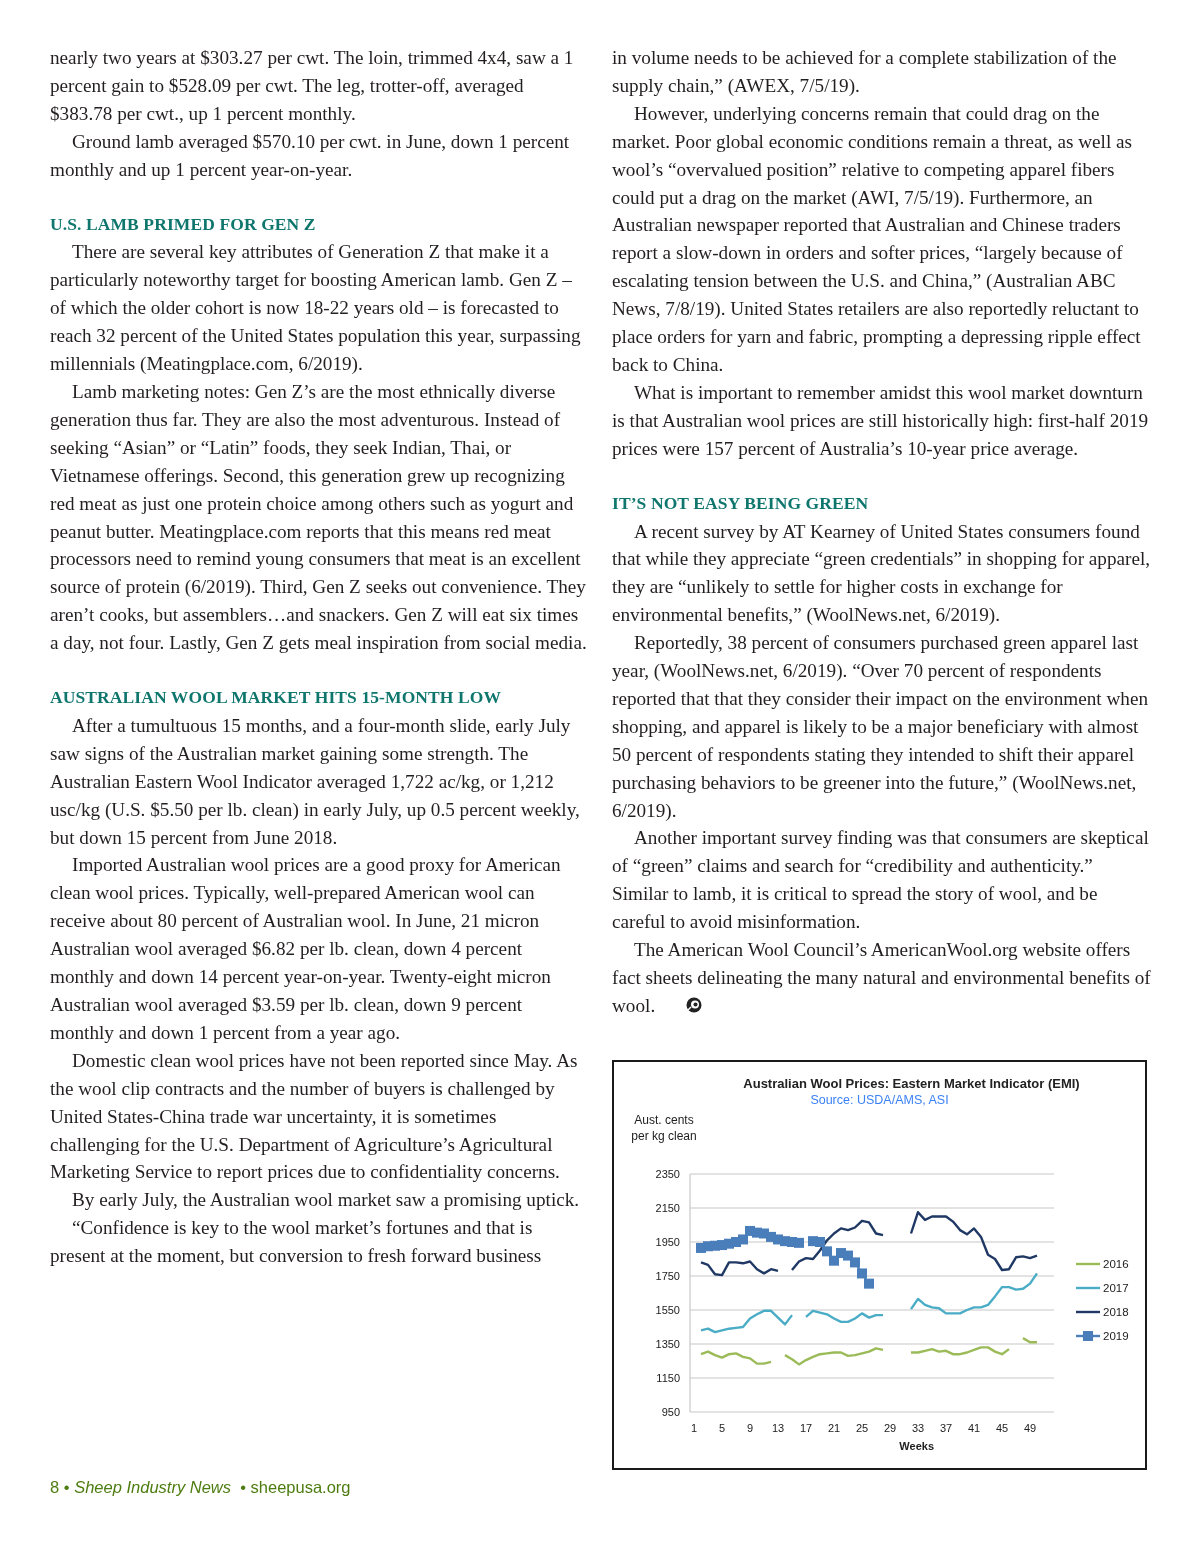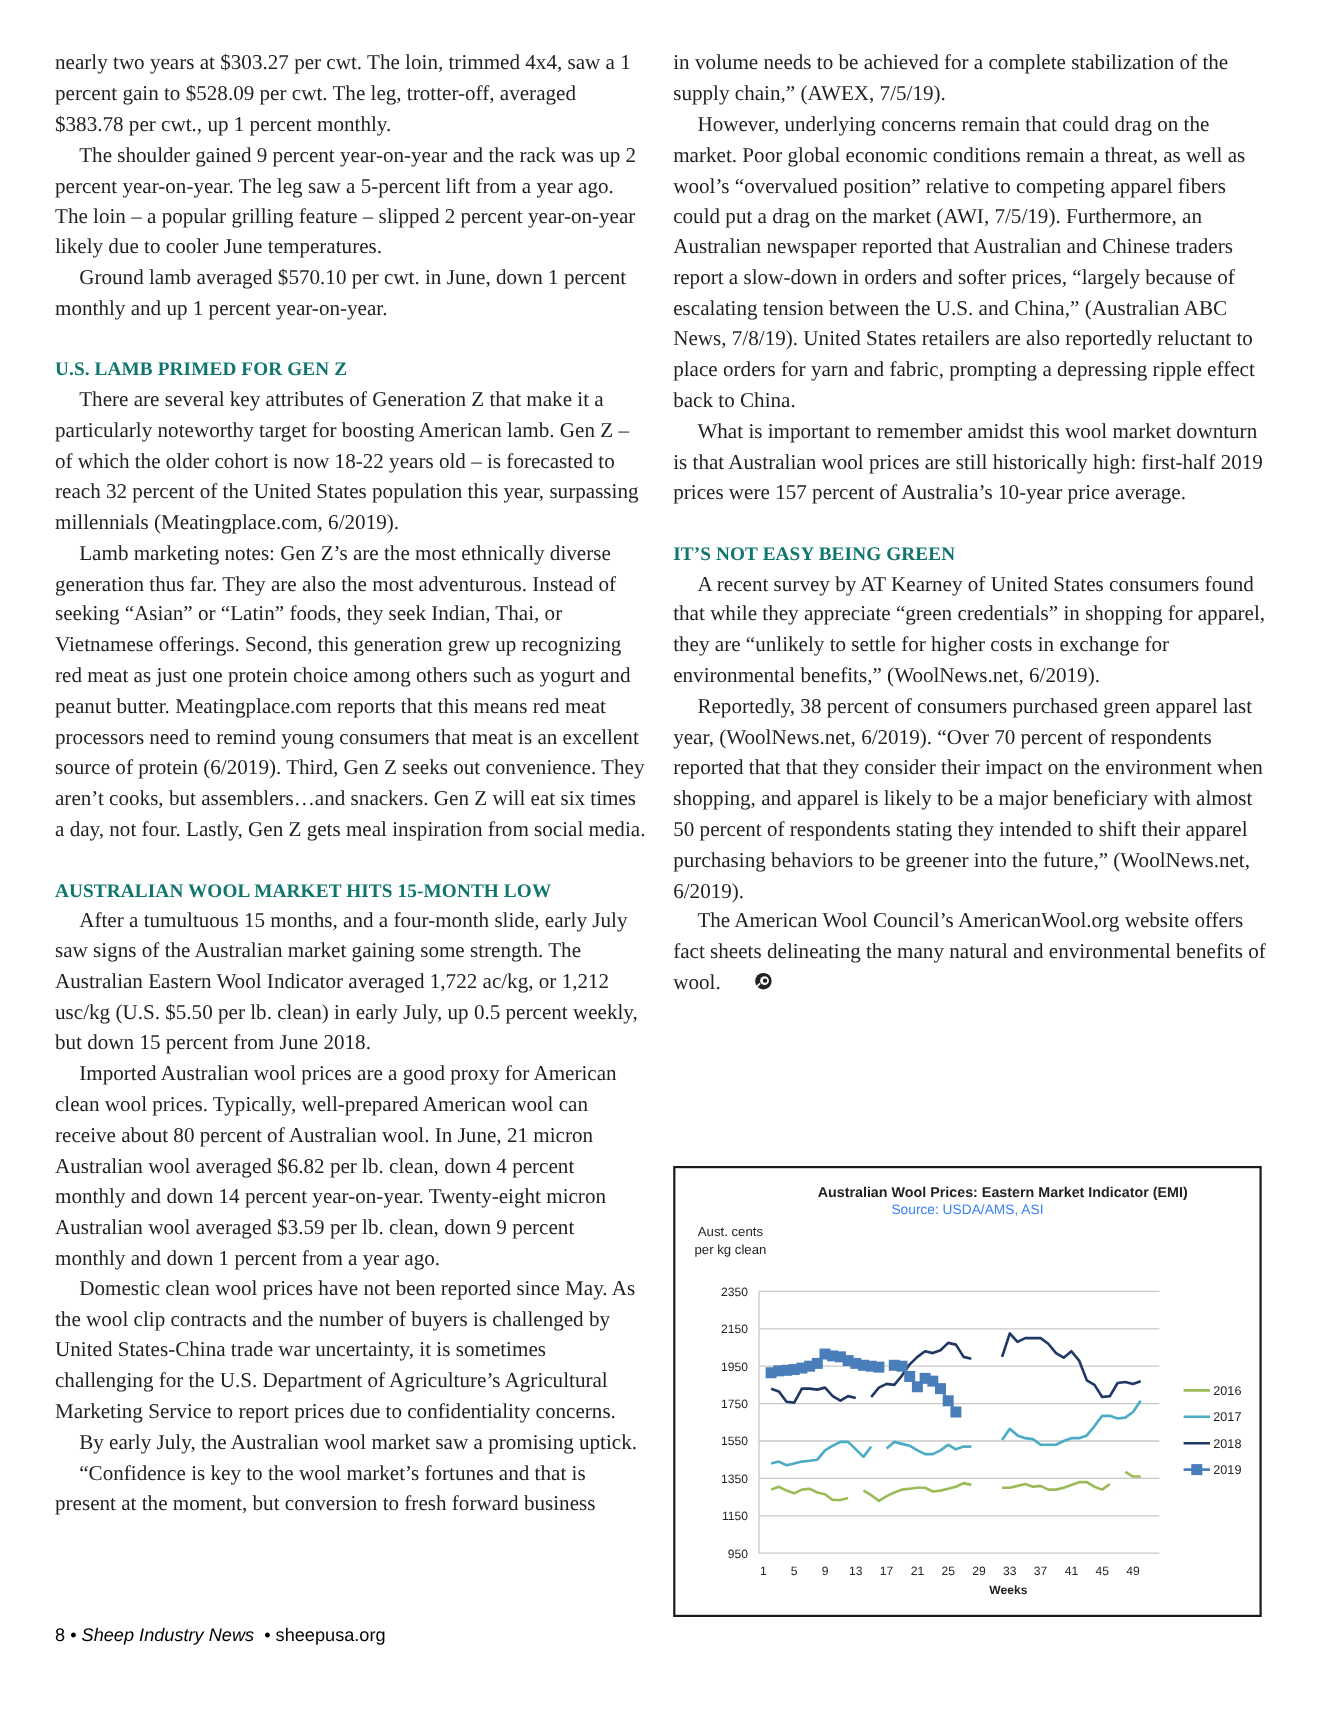--- a/index.html
+++ b/index.html
@@ -7,40 +7,39 @@
          font-family: "Liberation Serif", "DejaVu Serif", serif; color: #231f20; }
   .col { position: absolute; top: 44px; width: 540px; font-size: 19.2px; line-height: 27.9px; }
   .col.left { left: 50px; }
   .col.right { left: 612px; }
   .col p { margin: 0; text-indent: 22px; text-align: left; }
   .col p.noindent { text-indent: 0; }
   .col h2 { margin: 27px 0 0 0; font-size: 17.5px; line-height: 27.9px; font-weight: bold;
             color: #0f766e; letter-spacing: 0.1px; }
   .wool-icon { display: inline-block; width: 18px; height: 18px; vertical-align: -2px; margin-left: 8px; }
   .footer { position: absolute; left: 50px; top: 1478px; font-family: "Liberation Sans", "DejaVu Sans", sans-serif;
-            font-size: 16.5px; color: #000000; }
+            font-size: 16.5px; color: #4d7c0f; }
   .footer .pub { font-style: italic; }
   .chart-box { position: absolute; left: 612px; top: 1060px; width: 535px; height: 410px;
                border: 2px solid #1a1a1a; background: #fff; box-sizing: border-box; }
   .chart-box svg { position: absolute; left: 0; top: 0; }
   .chart-title { position: absolute; left: 0; width: 100%; top: 14px; text-align: center;
                  font-family: "Liberation Sans", "DejaVu Sans", sans-serif; font-size: 13px; font-weight: bold; color: #222; padding-left: 32px; }
   .chart-subtitle { position: absolute; left: 0; width: 100%; top: 31px; text-align: center;
                     font-family: "Liberation Sans", "DejaVu Sans", sans-serif; font-size: 12.5px; color: #3b82f6; }
   .chart-ylabel { position: absolute; left: 10px; top: 50px; width: 80px; text-align: center;
                   font-family: "Liberation Sans", "DejaVu Sans", sans-serif; font-size: 12px; line-height: 16px; color: #222; }
   .chart-xlabel { position: absolute; left: 200px; top: 378px; width: 120px; text-align: right;
                   font-family: "Liberation Sans", "DejaVu Sans", sans-serif; font-size: 11px; font-weight: bold; color: #222; }
 </style>
 </head>
 <body>
 
 <div class="col left">
   <p class="noindent">nearly two years at $303.27 per cwt. The loin, trimmed 4x4, saw a 1 percent gain to $528.09 per cwt. The leg, trotter-off, averaged $383.78 per cwt., up 1 percent monthly.</p>
-  <p>The shoulder gained 9 percent year-on-year and the rack was up 2 percent year-on-year. The leg saw a 5-percent lift from a year ago. The loin – a popular grilling feature – slipped 2 percent year-on-year likely due to cooler June temperatures.</p>
   <p>Ground lamb averaged $570.10 per cwt. in June, down 1 percent monthly and up 1 percent year-on-year.</p>
 
   <h2>U.S. LAMB PRIMED FOR GEN Z</h2>
   <p>There are several key attributes of Generation Z that make it a particularly noteworthy target for boosting American lamb. Gen Z – of which the older cohort is now 18-22 years old – is forecasted to reach 32 percent of the United States population this year, surpassing millennials (Meatingplace.com, 6/2019).</p>
   <p>Lamb marketing notes: Gen Z’s are the most ethnically diverse generation thus far. They are also the most adventurous. Instead of seeking “Asian” or “Latin” foods, they seek Indian, Thai, or Vietnamese offerings. Second, this generation grew up recognizing red meat as just one protein choice among others such as yogurt and peanut butter. Meatingplace.com reports that this means red meat processors need to remind young consumers that meat is an excellent source of protein (6/2019). Third, Gen Z seeks out convenience. They aren’t cooks, but assemblers…and snackers. Gen Z will eat six times a day, not four. Lastly, Gen Z gets meal inspiration from social media.</p>
 
   <h2>AUSTRALIAN WOOL MARKET HITS 15-MONTH LOW</h2>
   <p>After a tumultuous 15 months, and a four-month slide, early July saw signs of the Australian market gaining some strength. The Australian Eastern Wool Indicator averaged 1,722 ac/kg, or 1,212 usc/kg (U.S. $5.50 per lb. clean) in early July, up 0.5 percent weekly, but down 15 percent from June 2018.</p>
   <p>Imported Australian wool prices are a good proxy for American clean wool prices. Typically, well-prepared American wool can receive about 80 percent of Australian wool. In June, 21 micron Australian wool averaged $6.82 per lb. clean, down 4 percent monthly and down 14 percent year-on-year. Twenty-eight micron Australian wool averaged $3.59 per lb. clean, down 9 percent monthly and down 1 percent from a year ago.</p>
   <p>Domestic clean wool prices have not been reported since May. As the wool clip contracts and the number of buyers is challenged by United States-China trade war uncertainty, it is sometimes challenging for the U.S. Department of Agriculture’s Agricultural Marketing Service to report prices due to confidentiality concerns.</p>
@@ -49,20 +48,21 @@
 </div>
 
 <div class="col right">
   <p class="noindent">in volume needs to be achieved for a complete stabilization of the supply chain,” (AWEX, 7/5/19).</p>
   <p>However, underlying concerns remain that could drag on the market. Poor global economic conditions remain a threat, as well as wool’s “overvalued position” relative to competing apparel fibers could put a drag on the market (AWI, 7/5/19). Furthermore, an Australian newspaper reported that Australian and Chinese traders report a slow-down in orders and softer prices, “largely because of escalating tension between the U.S. and China,” (Australian ABC News, 7/8/19). United States retailers are also reportedly reluctant to place orders for yarn and fabric, prompting a depressing ripple effect back to China.</p>
   <p>What is important to remember amidst this wool market downturn is that Australian wool prices are still historically high: first-half 2019 prices were 157 percent of Australia’s 10-year price average.</p>
 
   <h2>IT’S NOT EASY BEING GREEN</h2>
   <p>A recent survey by AT Kearney of United States consumers found that while they appreciate “green credentials” in shopping for apparel, they are “unlikely to settle for higher costs in exchange for environmental benefits,” (WoolNews.net, 6/2019).</p>
   <p>Reportedly, 38 percent of consumers purchased green apparel last year, (WoolNews.net, 6/2019). “Over 70 percent of respondents reported that that they consider their impact on the environment when shopping, and apparel is likely to be a major beneficiary with almost 50 percent of respondents stating they intended to shift their apparel purchasing behaviors to be greener into the future,” (WoolNews.net, 6/2019).</p>
+  <p>Another important survey finding was that consumers are skeptical of “green” claims and search for “credibility and authenticity.” Similar to lamb, it is critical to spread the story of wool, and be careful to avoid misinformation.</p>
   <p><span>The American Wool Council’s AmericanWool.org website offers fact sheets delineating the many natural and environmental benefits of wool.</span><span class="wool-icon"><svg width="18" height="18" viewBox="0 0 18 18">
           <circle cx="9" cy="9" r="7.5" fill="#222"></circle>
           <circle cx="10" cy="8.5" r="4" fill="#fff"></circle>
           <circle cx="10.5" cy="8.5" r="2" fill="#222"></circle>
           <path d="M3 14 L6 11" stroke="#fff" stroke-width="1.5"></path>
         </svg></span></p>
 </div>
 
 <div class="chart-box">
   <div class="chart-title">Australian Wool Prices: Eastern Market Indicator (EMI)</div>

